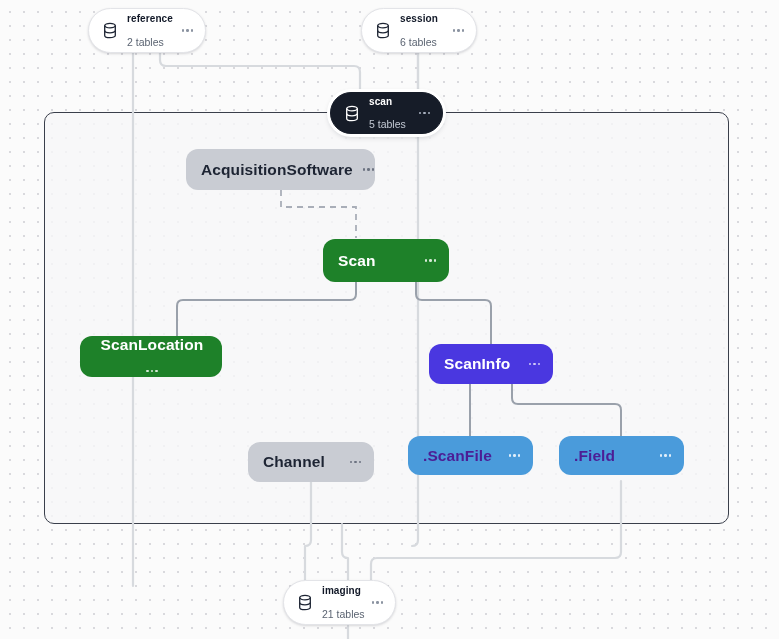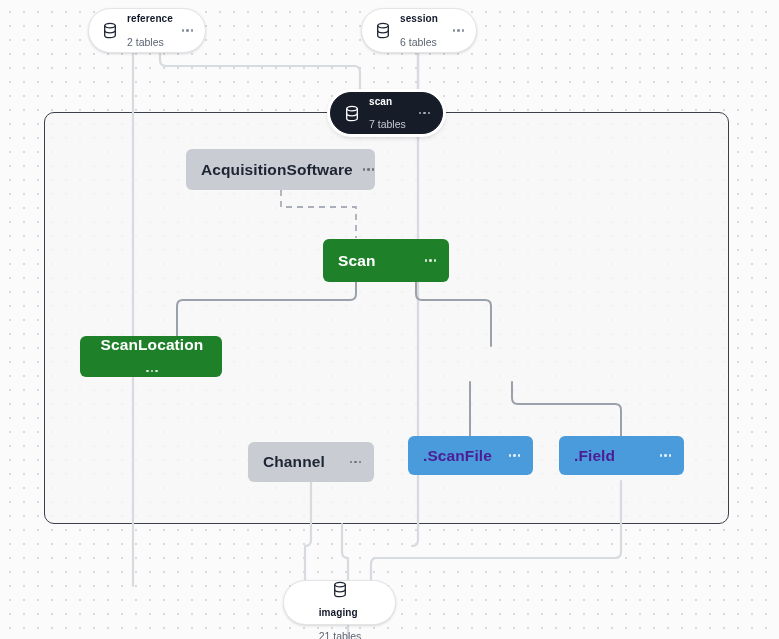--- a/index.html
+++ b/index.html
@@ -101,21 +101,21 @@
 
   
   .table-node {
     position: absolute;
     box-sizing: border-box;
     display: flex;
     align-items: center;
     justify-content: space-between;
     gap: 10px;
     padding: 0 13px 0 15px;
-    border-radius: 6px;
+    border-radius: 12px;
   }
   .table-node .t-label {
     font-size: 15.5px;
     font-weight: 700;
     white-space: nowrap;
     letter-spacing: 0.1px;
   }
   .table-node .dots { flex: 0 0 auto; }
 
   .t-green  { background: #1e8129; }
@@ -230,30 +230,30 @@
   </div>
 
   <div class="db-node selected" style="left:330px; top:92px; width:113px; height:42px;">
     <svg class="db-icon" viewBox="0 0 16 17" fill="none" stroke="currentColor" stroke-width="1.3">
       <ellipse cx="8" cy="3.6" rx="5.3" ry="2.3"></ellipse>
       <path d="M2.7 3.6 v9.8 c0 1.27 2.37 2.3 5.3 2.3 s5.3-1.03 5.3-2.3 V3.6"></path>
       <path d="M2.7 8.5 c0 1.27 2.37 2.3 5.3 2.3 s5.3-1.03 5.3-2.3"></path>
     </svg>
     <span class="db-text">
       <span class="db-title">scan</span>
-      <span class="db-sub">7 tables</span>
+      <span class="db-sub">5 tables</span>
     </span>
     <span class="dots">
         <i></i>
         <i></i>
         <i></i>
       </span>
   </div>
 
-  <div class="db-node" style="left:283px; top:580px; width:113px; height:45px;flex-direction:column;">
+  <div class="db-node" style="left:283px; top:580px; width:113px; height:45px;">
     <svg class="db-icon" viewBox="0 0 16 17" fill="none" stroke="currentColor" stroke-width="1.3">
       <ellipse cx="8" cy="3.6" rx="5.3" ry="2.3"></ellipse>
       <path d="M2.7 3.6 v9.8 c0 1.27 2.37 2.3 5.3 2.3 s5.3-1.03 5.3-2.3 V3.6"></path>
       <path d="M2.7 8.5 c0 1.27 2.37 2.3 5.3 2.3 s5.3-1.03 5.3-2.3"></path>
     </svg>
     <span class="db-text">
       <span class="db-title">imaging</span>
       <span class="db-sub">21 tables</span>
     </span>
     <span class="dots">
@@ -283,20 +283,28 @@
 
   <div class="table-node t-green" style="left:80px; top:336px; width:142px; height:41px;flex-direction:column;">
     <span class="t-label">ScanLocation</span>
     <span class="dots">
         <i></i>
         <i></i>
         <i></i>
       </span>
   </div>
 
+  <div class="table-node t-indigo" style="left:429px; top:344px; width:124px; height:40px;">
+    <span class="t-label">ScanInfo</span>
+    <span class="dots">
+        <i></i>
+        <i></i>
+        <i></i>
+      </span>
+  </div>
 
   <div class="table-node t-grey" style="left:248px; top:442px; width:126px; height:40px;">
     <span class="t-label">Channel</span>
     <span class="dots">
         <i></i>
         <i></i>
         <i></i>
       </span>
   </div>
 

